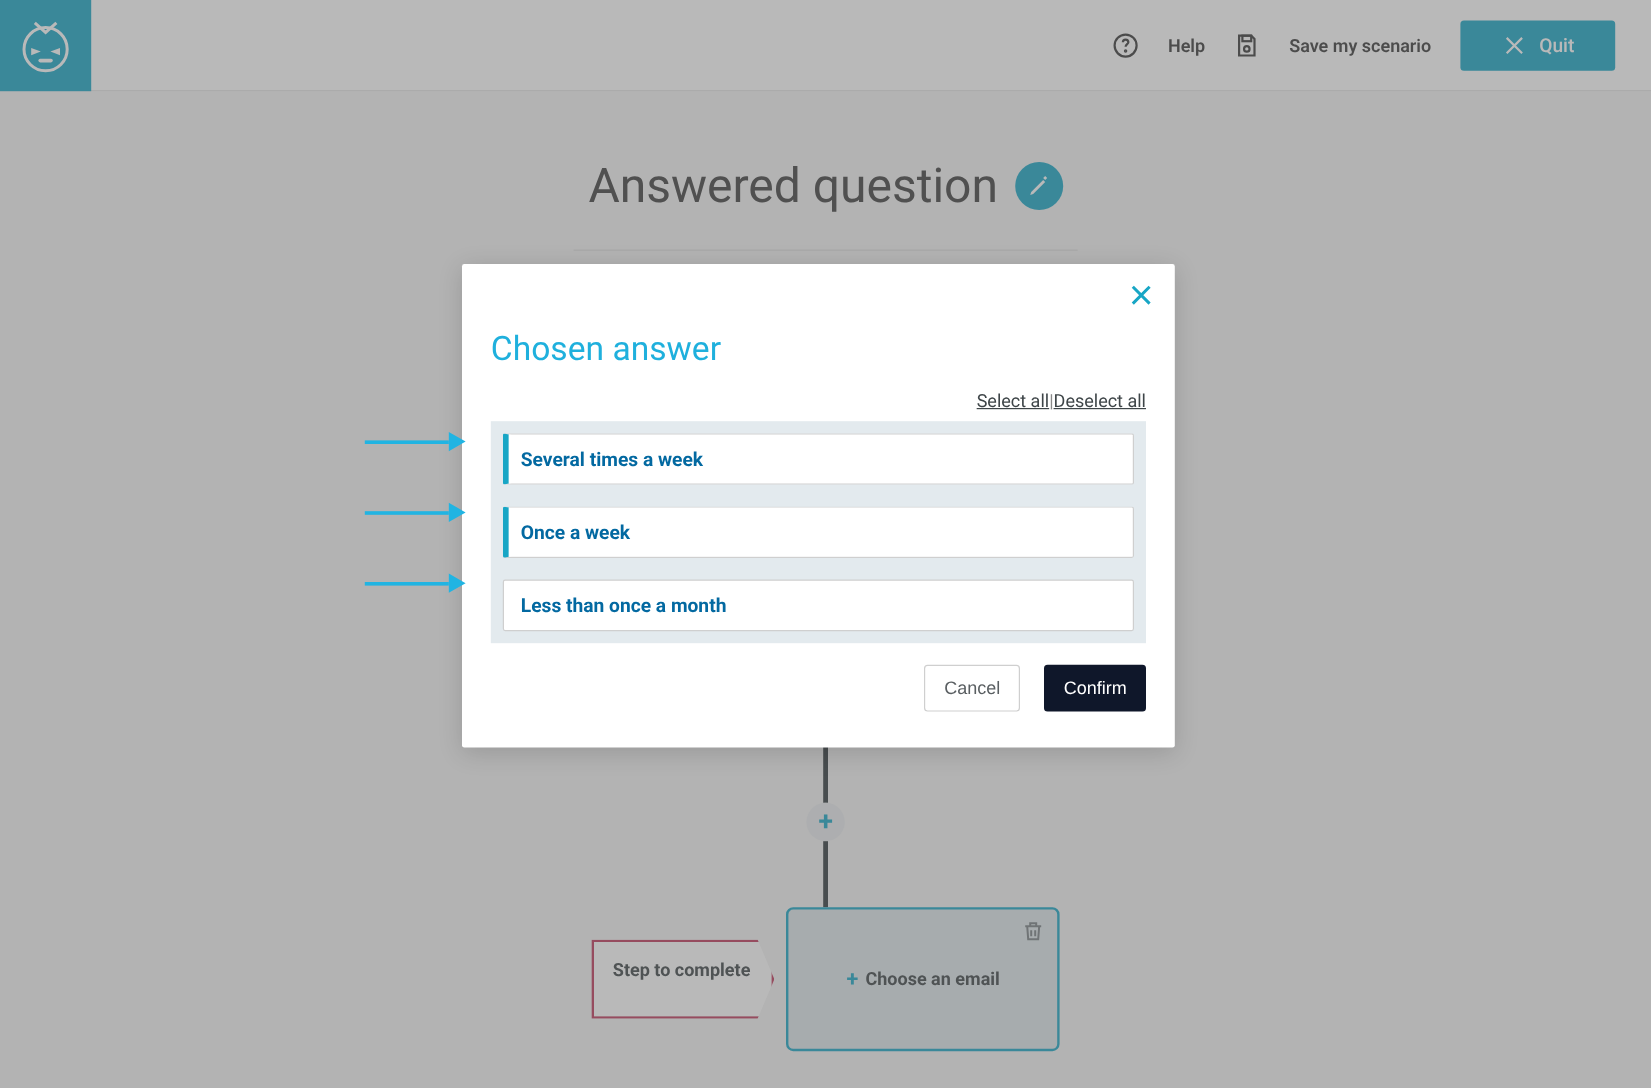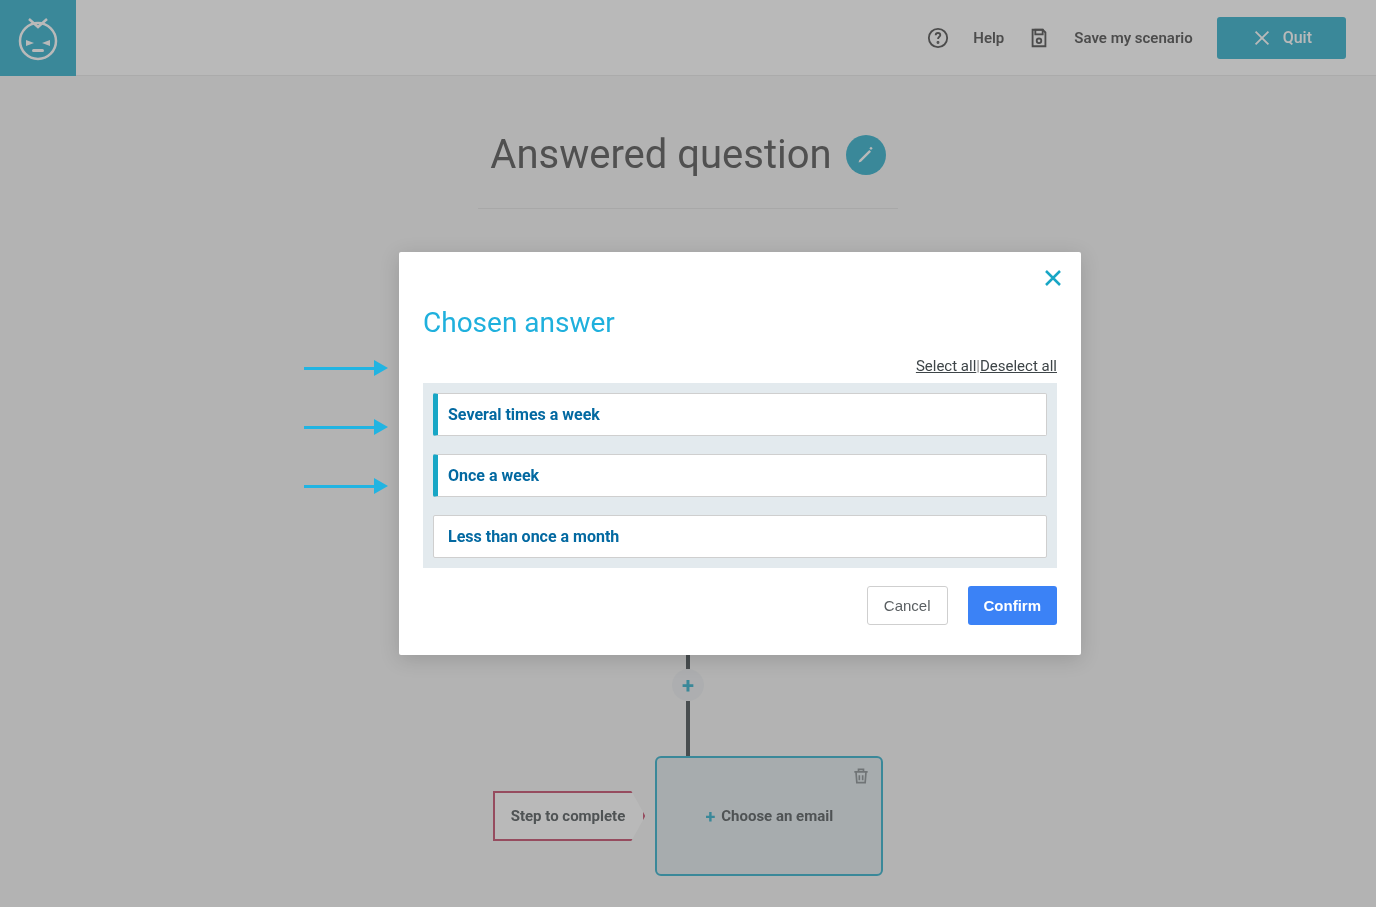--- a/index.html
+++ b/index.html
@@ -48,21 +48,21 @@
 .flow-vert { width: 4px; background: #323b3f; }
 .flow-plus {
   width: 32px; height: 32px; border-radius: 50%; background: #e9ecee;
   display: flex; align-items: center; justify-content: center;
   color: #18a6c5; font-size: 22px; font-weight: 700; cursor: pointer;
 }
 
 .node-row { display: flex; align-items: center; gap: 10px; margin-top: 55px; }
 .step-tag {
   background: #fff; border: 2px solid #bf3a5b; color: #3e4548;
-  font-weight: 700; font-size: 15px; padding: 14px 18px 14px 16px;
+  font-weight: 700; font-size: 15px; padding: 14px 18px 30px 16px;
   position: relative;
   clip-path: polygon(0 0, calc(100% - 14px) 0, 100% 50%, calc(100% - 14px) 100%, 0 100%);
 }
 .choose-box {
   width: 228px; height: 120px; background: #dfe8ec;
   border: 2px solid #18a6c5; border-radius: 6px; position: relative;
   display: flex; align-items: center; justify-content: center;
   color: #3e4548; font-weight: 700; font-size: 15px; cursor: pointer;
 }
 .choose-box .plus { color: #18a6c5; margin-right: 6px; font-size: 18px; }
@@ -82,25 +82,24 @@
   position: absolute; z-index: 20; display: flex; align-items: center;
 }
 .arrow-line { height: 3px; width: 70px; background: #21b4e2; }
 .arrow-head {
   width: 0; height: 0; border-left: 14px solid #21b4e2;
   border-top: 8px solid transparent; border-bottom: 8px solid transparent;
 }
 
 
 .modal {
-  position: absolute; z-index: 10; left: 399px; top: 220px;
-  width: 682px; background: #fff; border-radius: 2px;
+  position: absolute; z-index: 10; left: 385px; top: 220px;
+  width: 594px; background: #fff; border-radius: 2px;
   box-shadow: 0 4px 20px rgba(0,0,0,0.15);
   padding: 24px 24px 30px;
-  margin-top: 32px;
 }
 .modal-close {
   position: absolute; top: 14px; right: 16px; cursor: pointer;
   color: #18a6c5;
 }
 .modal-title { color: #1fb0dd; font-size: 28px; font-weight: 400; margin-top: 30px; }
 .select-links {
   display: flex; justify-content: flex-end; align-items: center;
   margin-top: 18px; font-size: 15px; color: #3e4548;
 }
@@ -112,21 +111,21 @@
 .option-item {
   background: #fff; border: 1px solid #cfcfcf; border-radius: 2px;
   padding: 11px 14px; font-weight: 700; color: #0369a1; font-size: 16px;
   margin-bottom: 18px; cursor: pointer;
 }
 .option-item:last-child { margin-bottom: 0; }
 .option-item.selected { border-left: 5px solid #18a6c5; padding-left: 10px; }
 .modal-actions { display: flex; justify-content: flex-end; gap: 20px; margin-top: 18px; }
 .btn { border-radius: 3px; padding: 10px 16px; font-size: 15px; cursor: pointer; }
 .btn-cancel { background: #fff; border: 1px solid #cfcfcf; color: #5a5f62; }
-.btn-confirm { background: #3b82f6; color: #fff; border: none; font-weight: bold; }
+.btn-confirm { background: #0f172a; color: #fff; border: none; }
 </style>
 </head>
 <body>
 
 <div class="topbar">
   <div class="logo-box">
     <svg class="logo-svg" viewBox="0 0 50 50">
       <circle cx="25" cy="28" r="18" fill="none" stroke="#fff" stroke-width="2.5"></circle>
       <path d="M16 6 L25 14 L34 6" fill="none" stroke="#fff" stroke-width="2.5"></path>
       <path d="M13 27 L21 30 L13 33 Z" fill="#fff"></path>

